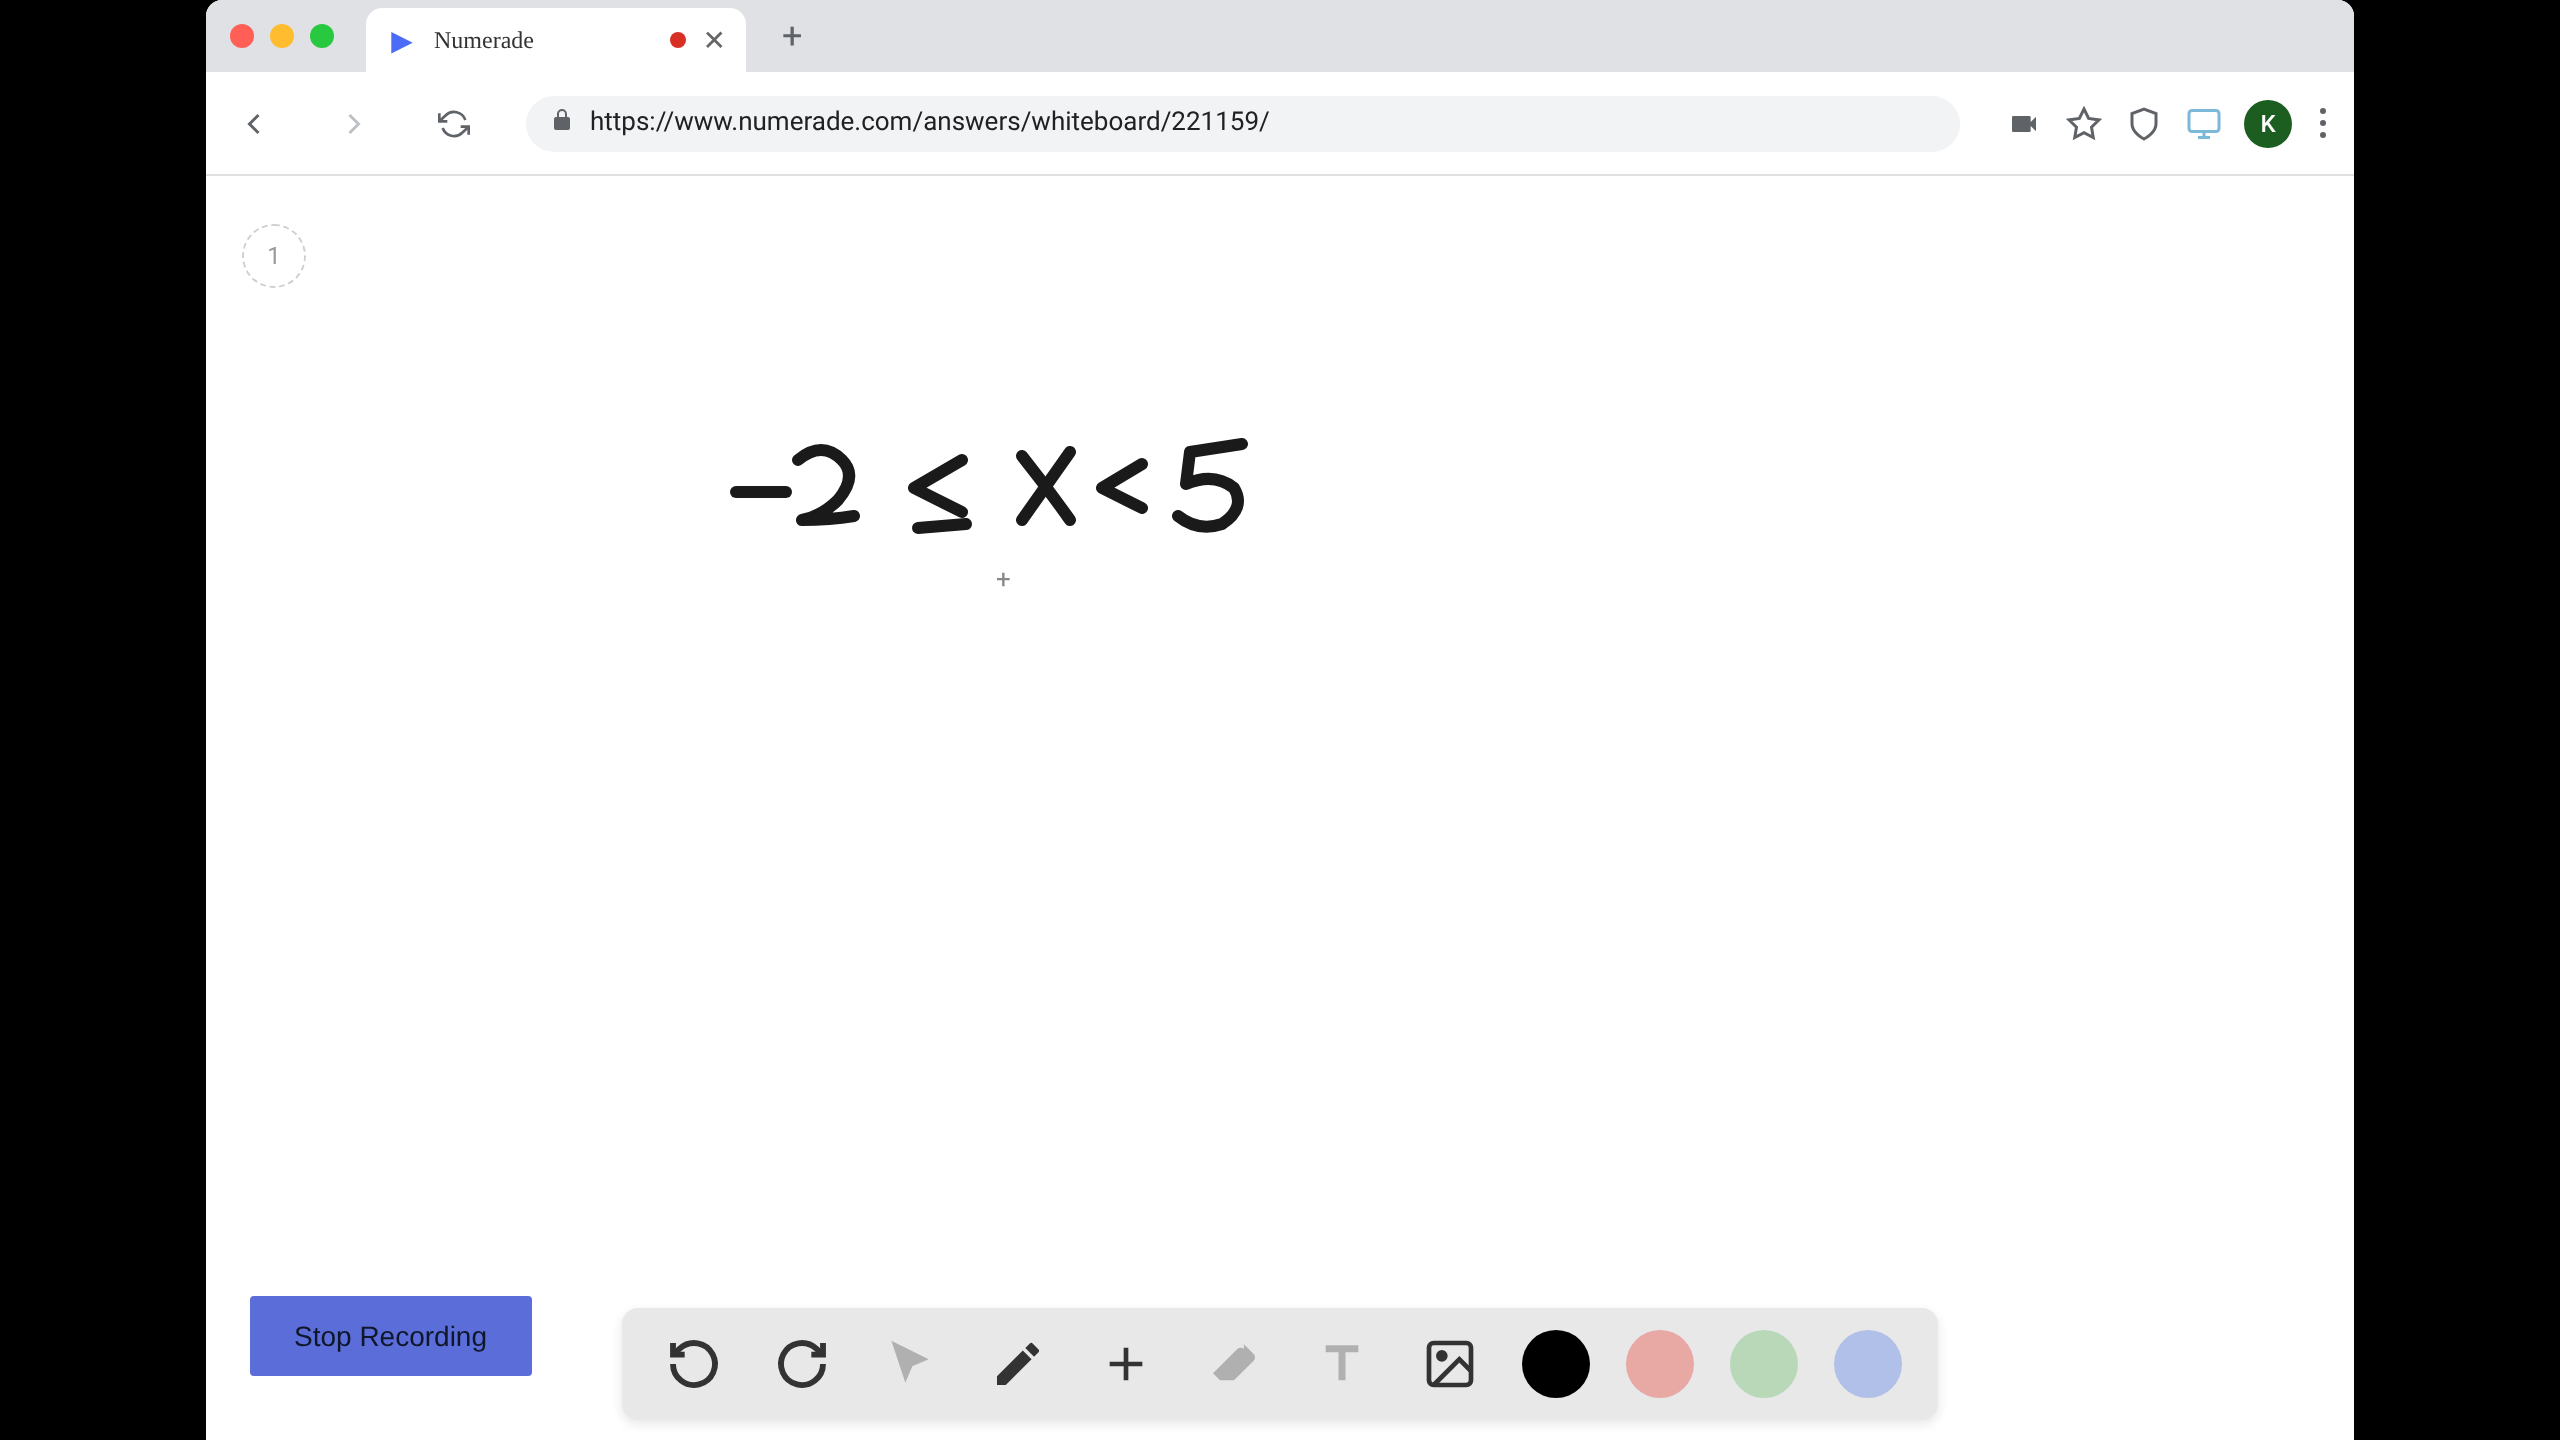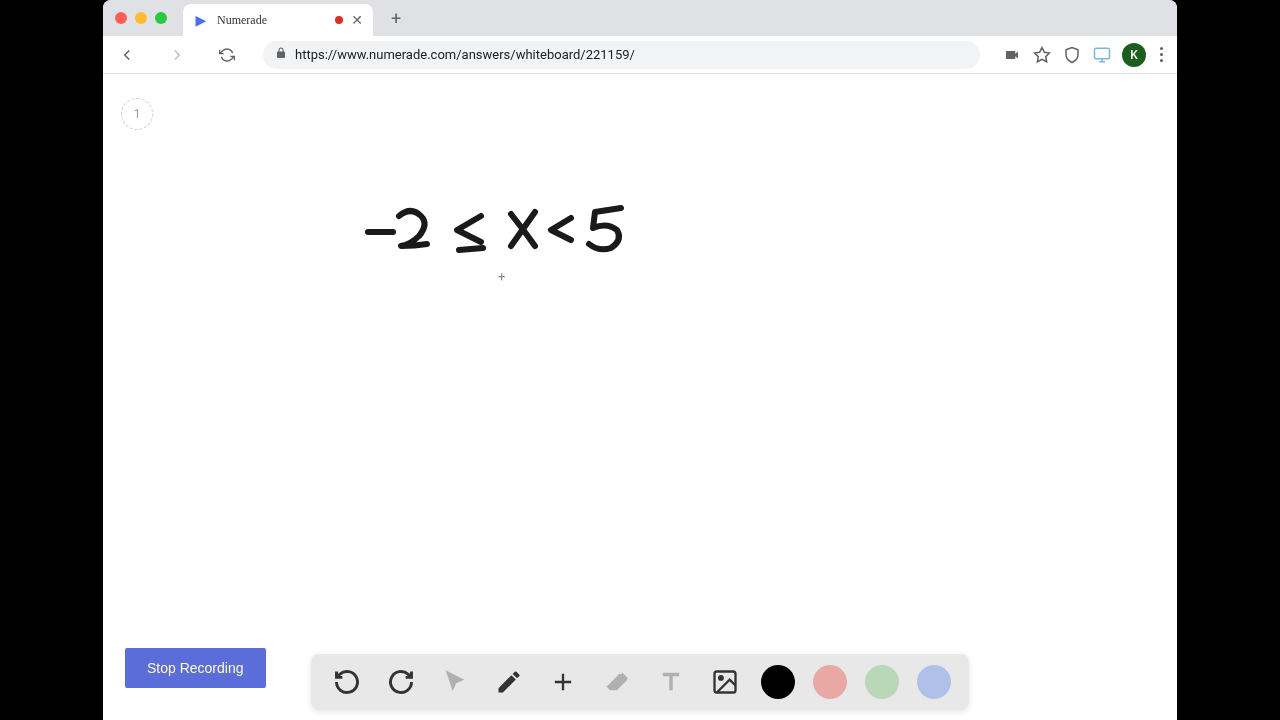--- a/index.html
+++ b/index.html
@@ -78,21 +78,21 @@
       font-size: 14px;
       cursor: pointer;
     }
     .new-tab {
       color: #5f6368;
       font-size: 18px;
       margin-left: 10px;
       cursor: pointer;
     }
     .addressbar-row {
-      height: 38px;
+      height: 52px;
       background: #fff;
       display: flex;
       align-items: center;
       padding: 0 10px;
       gap: 22px;
       border-bottom: 1px solid #e0e0e0;
     }
     .nav-icon {
       width: 28px;
       height: 28px;
@@ -187,21 +187,21 @@
       top: 195px;
       font-size: 13px;
       color: #888;
       pointer-events: none;
     }
     .stop-btn {
       position: absolute;
       left: 22px;
       bottom: 32px;
       background: #5a6dd8;
-      color: #fef9c3;
+      color: #0f172a;
       border: none;
       padding: 12px 22px;
       font-size: 14px;
       cursor: pointer;
       border-radius: 2px;
     }
     .toolbar {
       position: absolute;
       left: 50%;
       transform: translateX(-50%);

